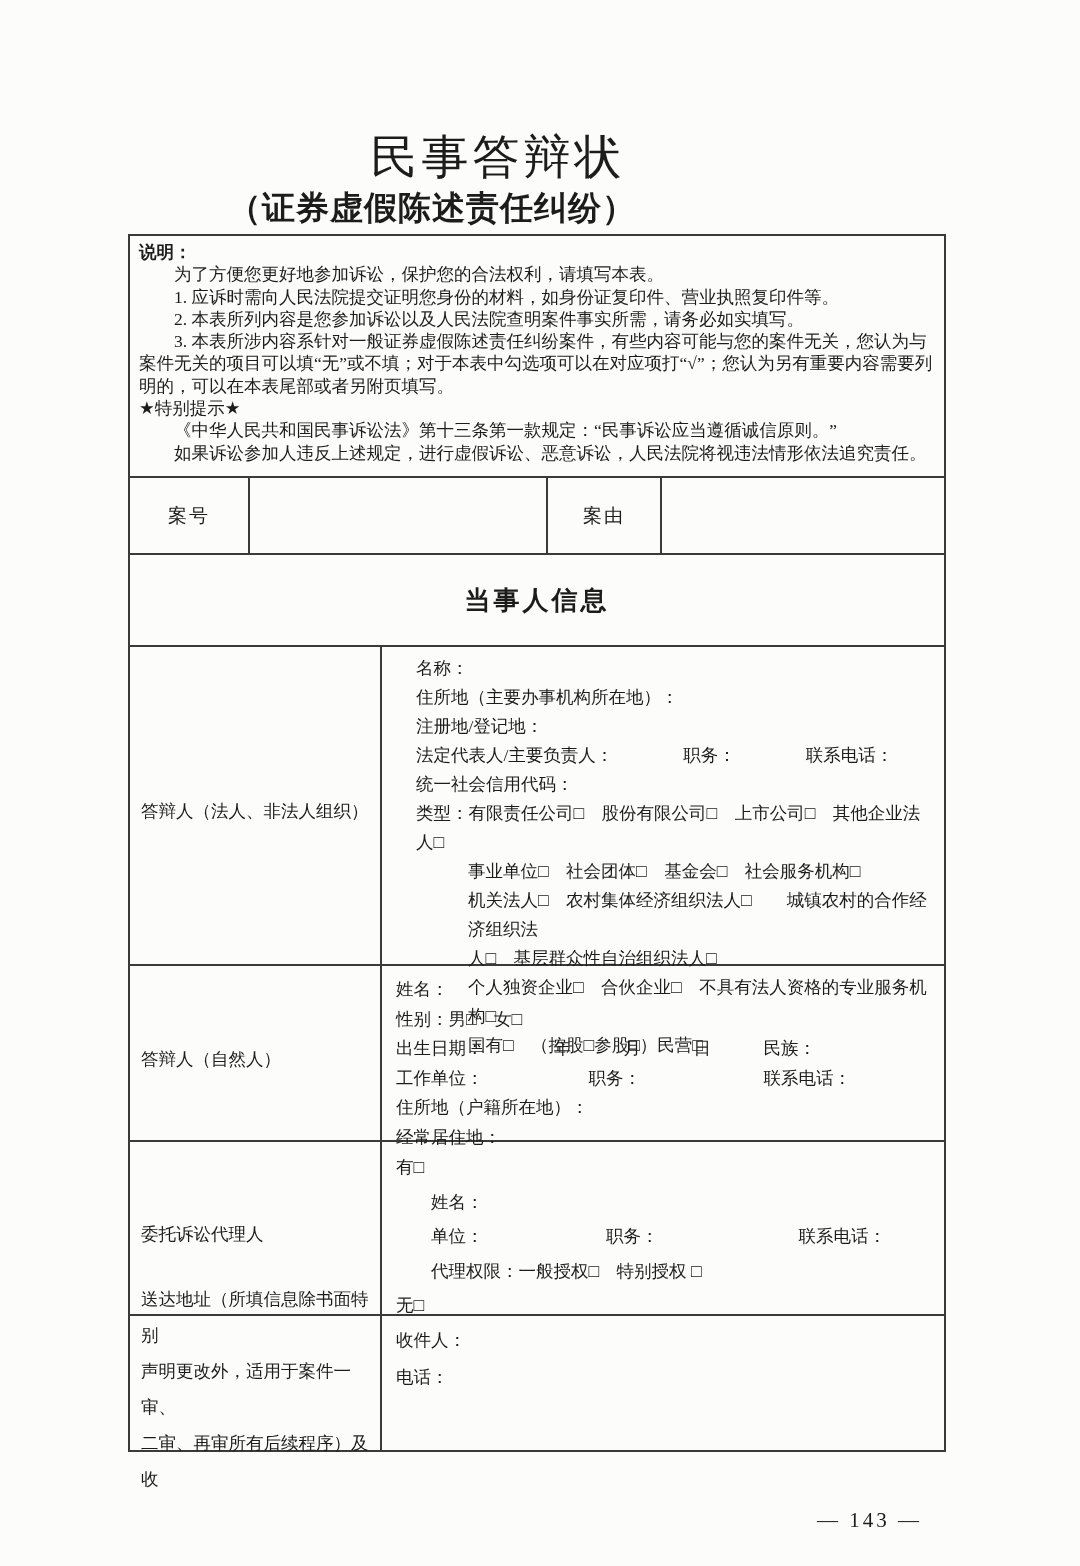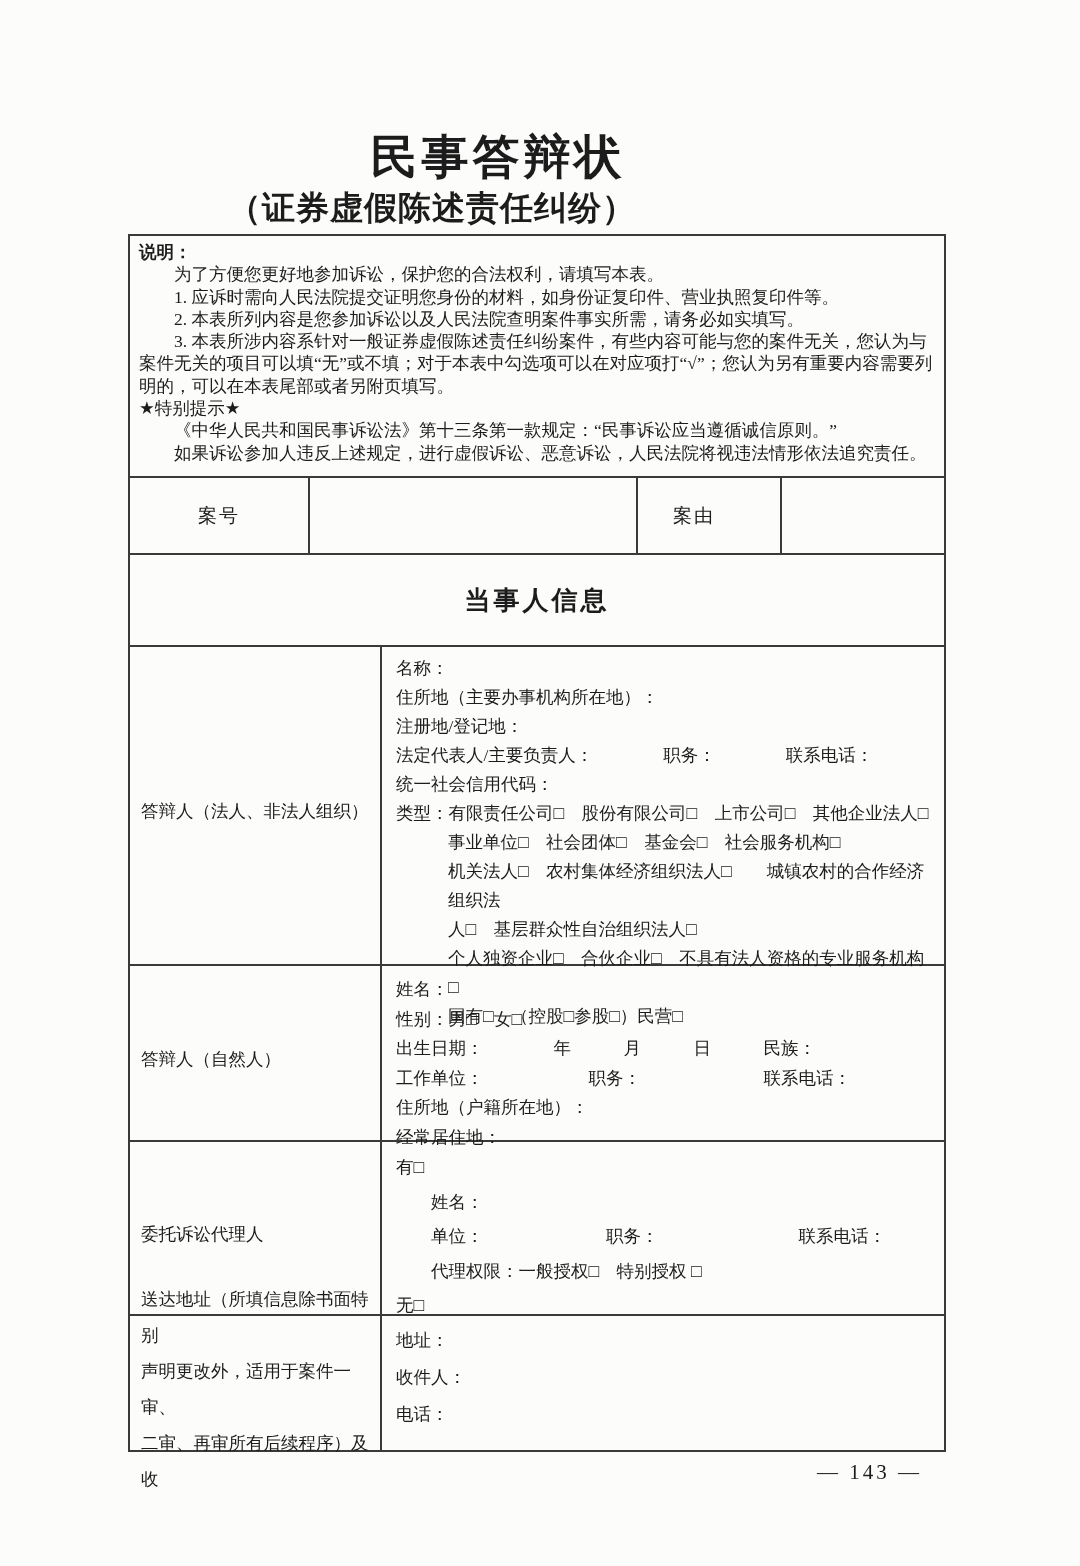--- a/index.html
+++ b/index.html
@@ -11,21 +11,21 @@
   html,body{ width:1080px; height:1566px; }
   body{
     background:var(--paper);
     color:var(--ink);
     font-family:"Liberation Serif","DejaVu Sans",serif;
     position:relative;
     overflow:hidden;
   }
   .title{
     position:absolute; top:126px; left:0; width:996px;
-    text-align:center; font-size:47px; font-weight:700; letter-spacing:4px;
+    text-align:center; font-size:47px; font-weight:400; letter-spacing:4px;
   }
   .subtitle{
     position:absolute; top:186px; left:0; width:864px;
     text-align:center; font-size:33px; font-weight:800; letter-spacing:1px;
   }
   .doc-table{
     position:absolute; left:128px; top:234px; width:818px;
     border:2px solid var(--line);
     background:transparent;
   }
@@ -37,56 +37,56 @@
   .instructions{
     width:100%; padding:5px 9px 0 9px;
     font-size:17.5px; line-height:22.3px;
   }
   .instructions .head{ font-weight:700; }
   .instructions p{ text-indent:2em; }
   .instructions .flush{ text-indent:0; }
 
   
   .r-case{ height:77px; }
-  .cell{ display:flex; align-items:center; justify-content:center;margin-left:30px; }
+  .cell{ display:flex; align-items:center; justify-content:center; }
   .case-label{ width:118px; font-size:19px; letter-spacing:2px; }
   .case-value{ width:298px; border-left:2px solid var(--line); }
   .cause-label{ width:114px; border-left:2px solid var(--line); font-size:19px; letter-spacing:2px; }
   .cause-value{ flex:1; border-left:2px solid var(--line); }
 
   
   .r-section{ height:92px; align-items:center; justify-content:center; }
   .section-title{ width:100%; text-align:center; font-size:26px; font-weight:800; letter-spacing:3px; }
 
   
   .label-col{
     width:250px; display:flex; align-items:center;
     padding:12px 10px 0 11px; font-size:17.5px; line-height:27px;
   }
   .content-col{
     flex:1; border-left:2px solid var(--line);
     padding:7px 10px 0 14px; font-size:17.5px;
   }
   .r-org{ height:319px; }
-  .r-org .content-col div{ line-height:29px; }
+  .r-org .content-col div{ line-height:29px;margin-left:20px; }
   .r-natural{ height:176px; }
   .r-natural .content-col{ padding-top:9px; }
   .r-natural .content-col div{ line-height:29.5px; }
   .r-agent{ height:174px; }
   .r-agent .content-col{ padding-top:8px; }
   .r-agent .content-col div{ line-height:34.5px; }
   .r-address{ height:136px; }
   .r-address .label-col{ line-height:36px; align-items:center; }
   .r-address .content-col{ padding-top:6px; }
   .r-address .content-col div{ line-height:37px; }
   .ind2{ padding-left:35px; }
   .ind3{ padding-left:52px; }
 
   .page-number{
-    position:absolute; top:1460px; right:158px;
+    position:absolute; top:1508px; right:158px;
     font-size:21px; letter-spacing:3px;
   }
 </style>
 </head>
 <body>
 
 <h1 class="title">民事答辩状</h1>
 <h2 class="subtitle">（证券虚假陈述责任纠纷）</h2>
 
 <div class="doc-table">
@@ -157,21 +157,20 @@
 
   <div class="trow r-address">
     <div class="label-col">
       <div>
         <div>送达地址（所填信息除书面特别</div>
         <div>声明更改外，适用于案件一审、</div>
         <div>二审、再审所有后续程序）及收</div>
       </div>
     </div>
     <div class="content-col">
-      <div>地址：</div>
       <div>收件人：</div>
       <div>电话：</div>
     </div>
   </div>
 
 </div>
 
 <div class="page-number">— 143 —</div>
 
 </body></html>

